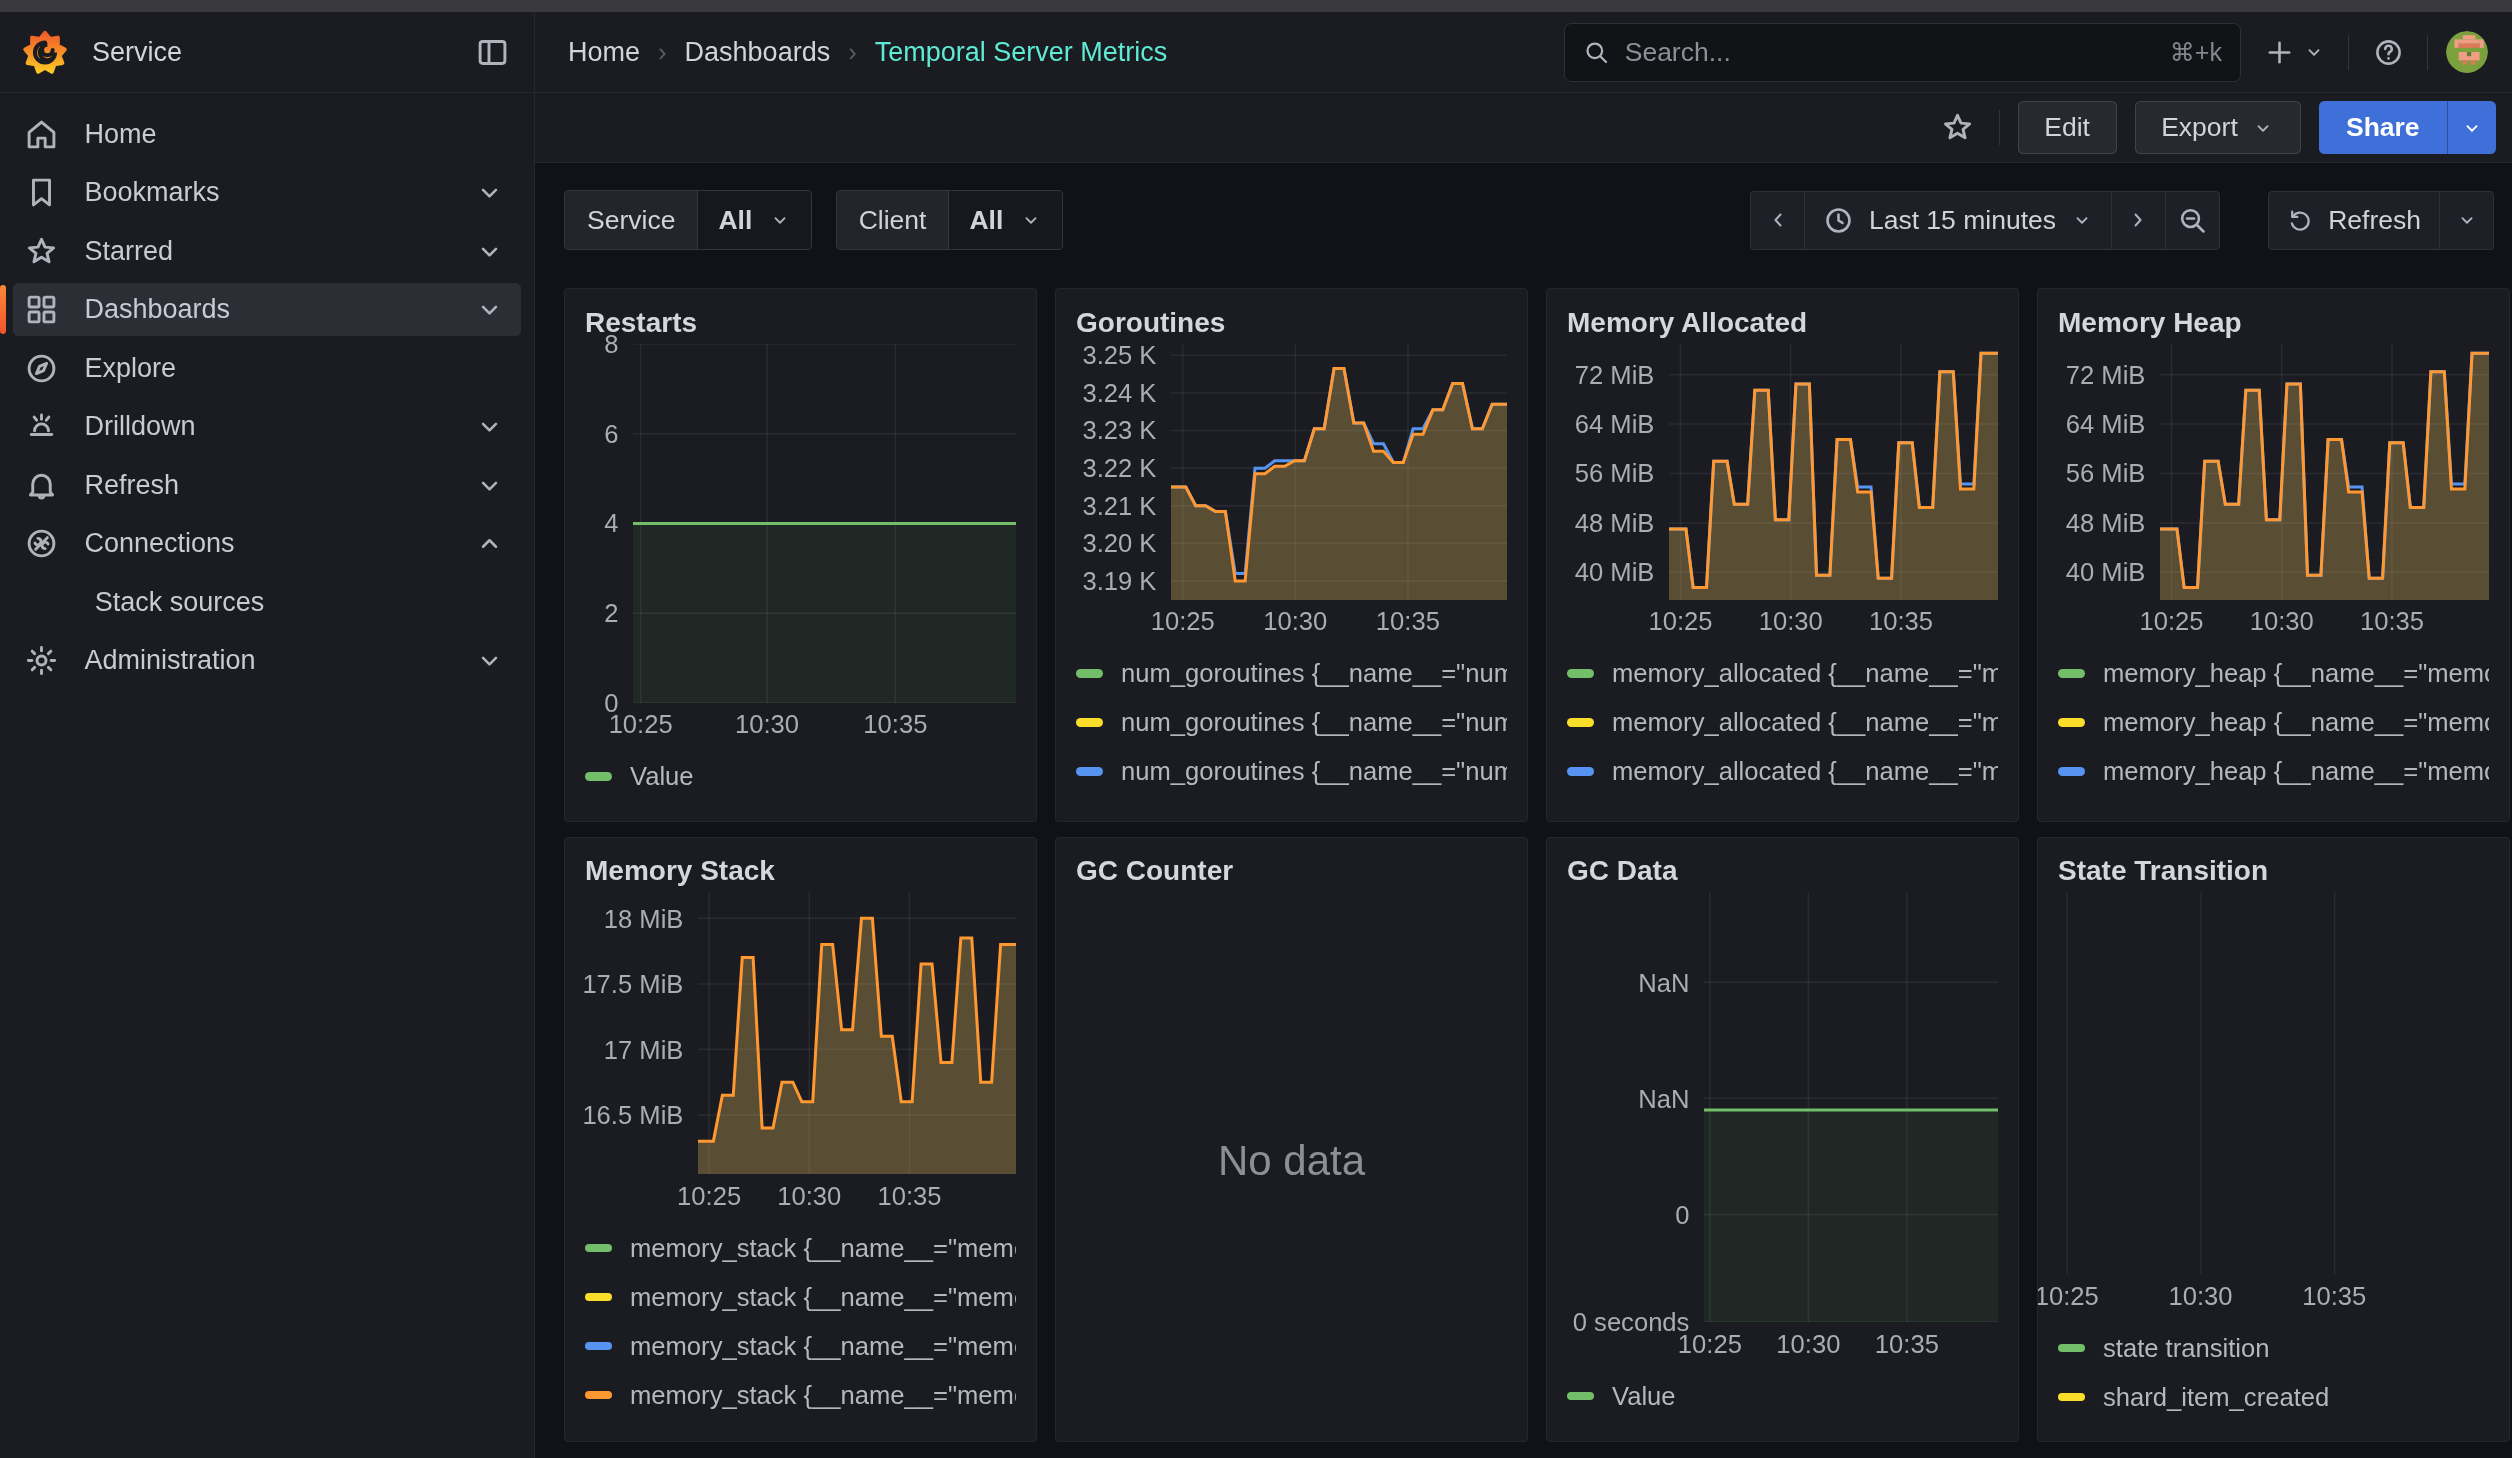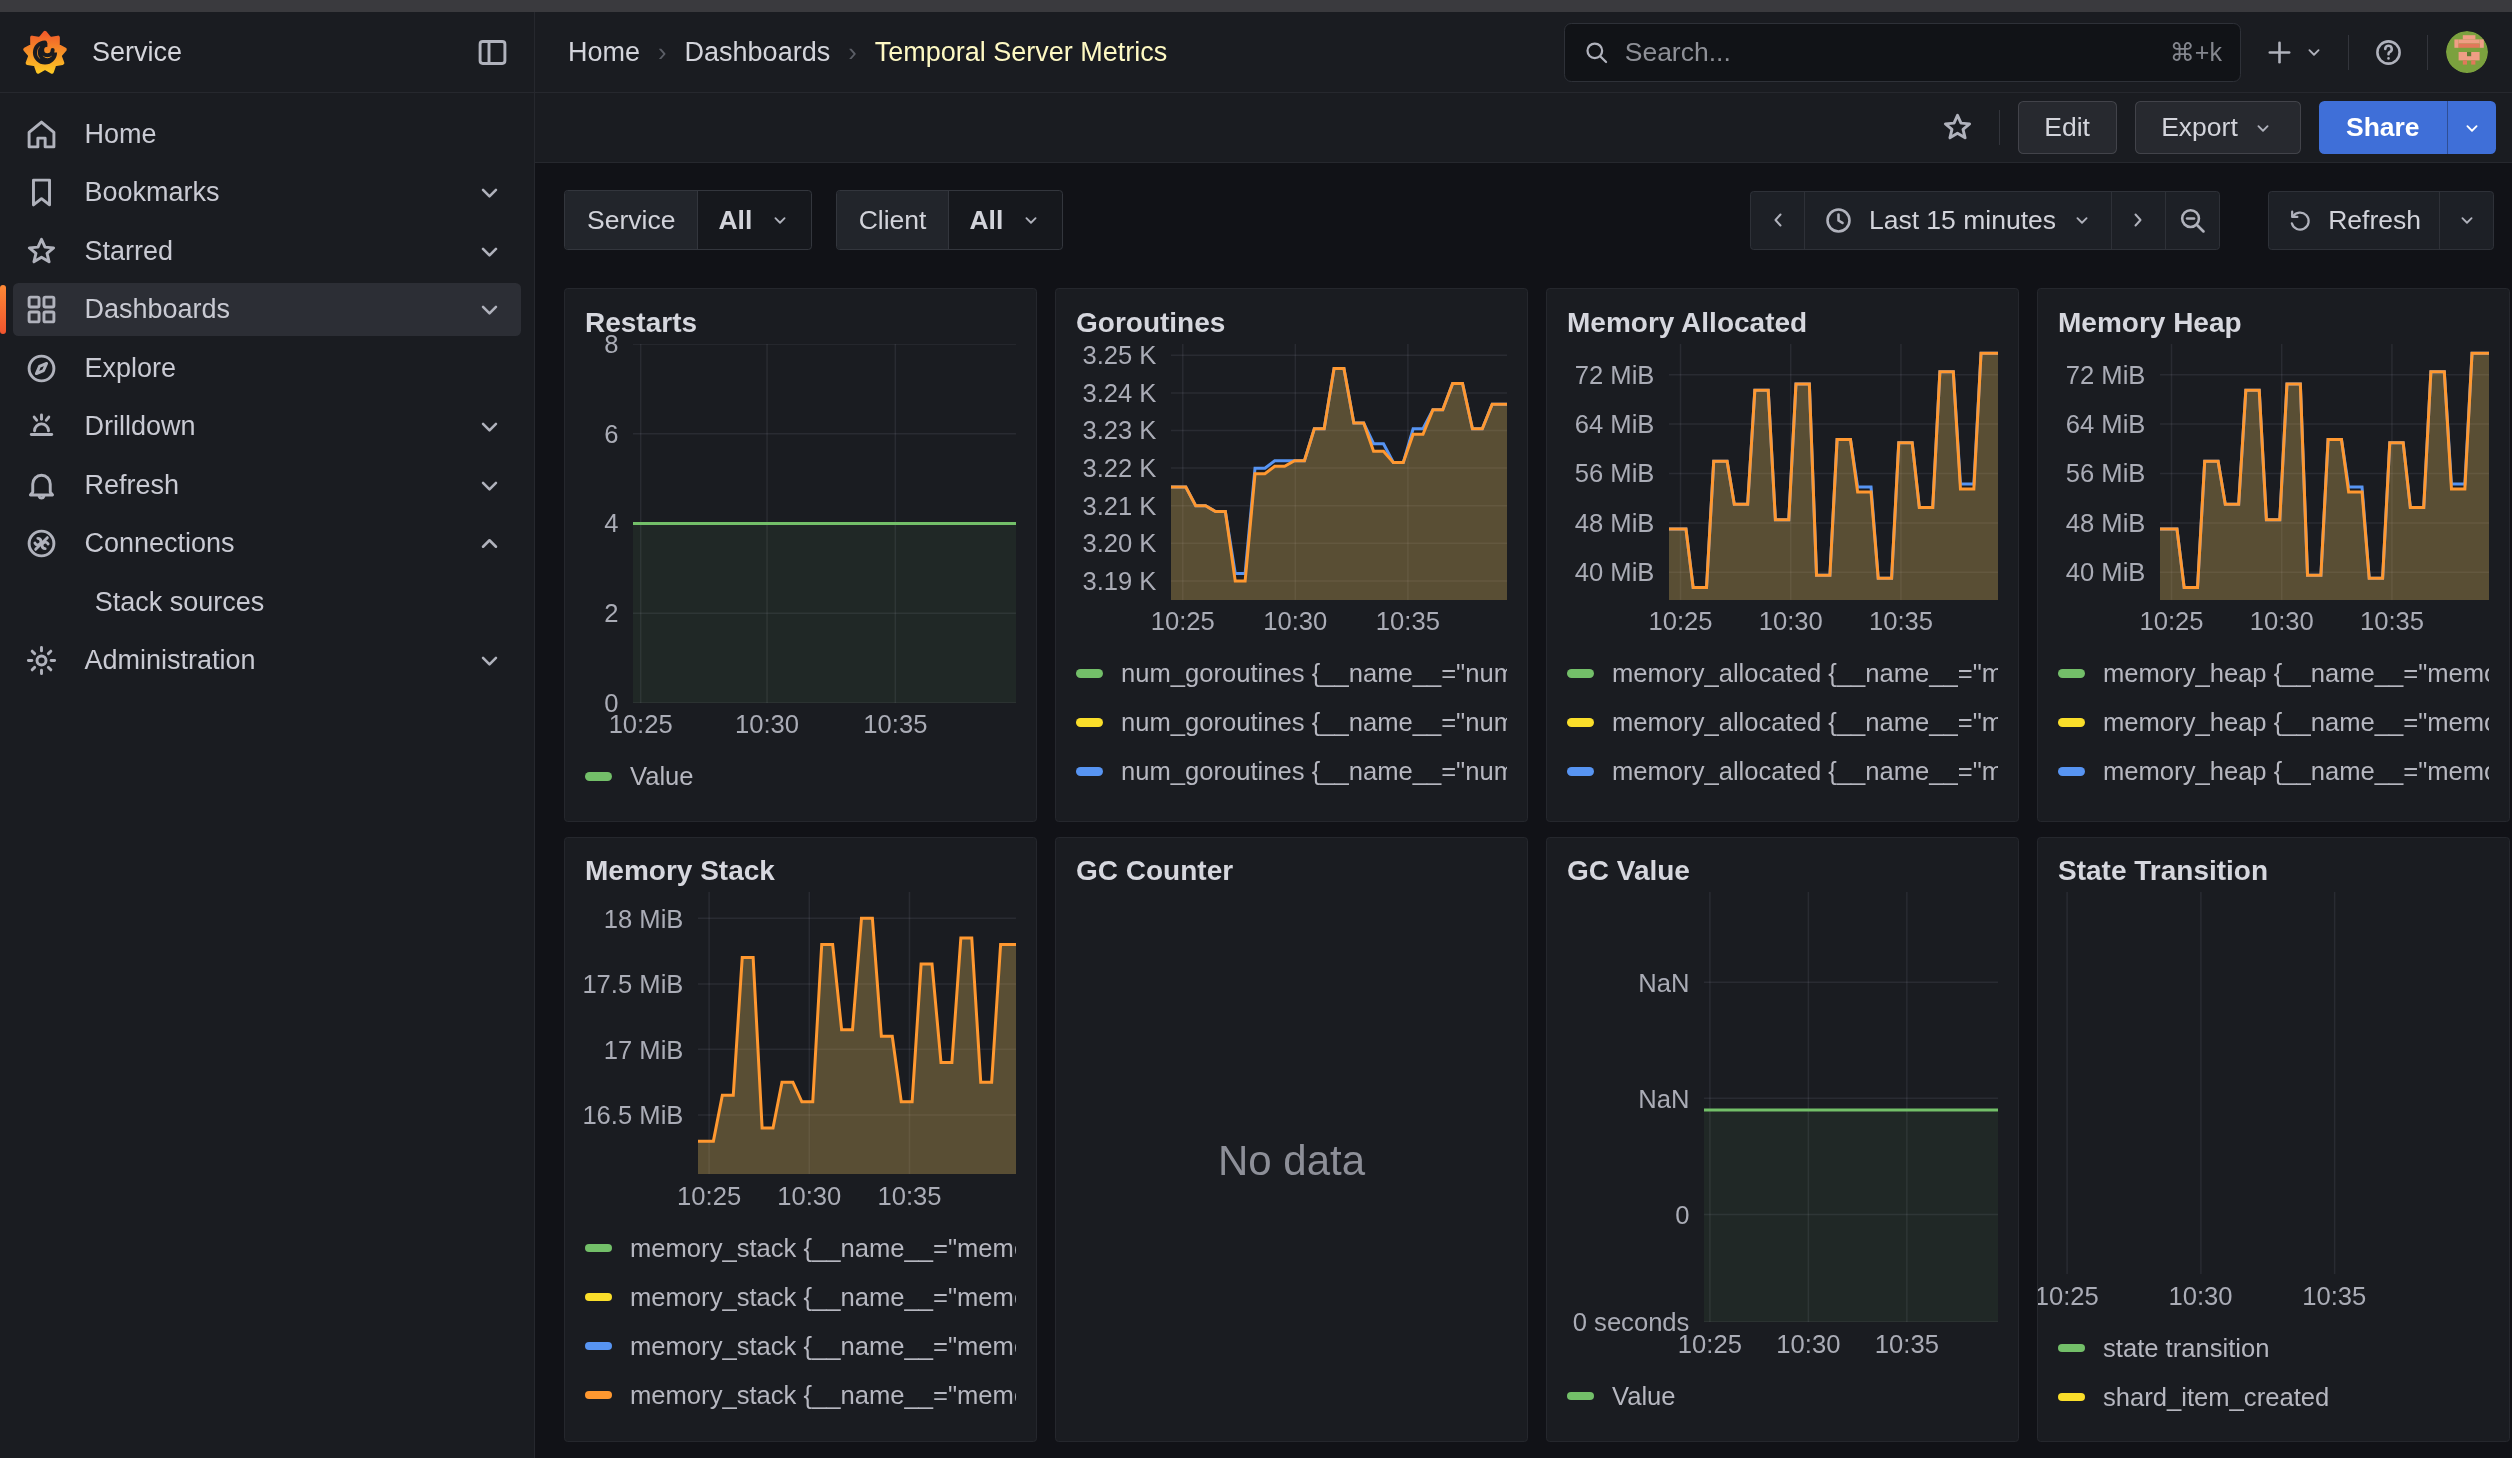--- a/index.html
+++ b/index.html
@@ -35,21 +35,21 @@
   .icon svg{width:100%;height:100%;display:block}
   .i24{width:22px;height:22px}.i26{width:24px;height:24px}
   .i30{width:27px;height:27px}.i34{width:31px;height:31px}.i38{width:35px;height:35px}
 
   
   .main{flex:1;display:flex;flex-direction:column;min-width:0}
   .navbar{height:80px;flex:none;background:#1a1c21;border-bottom:0.9px solid #26282e;
     display:flex;align-items:center;padding:0 24px 0 33px}
   .breadcrumb{display:flex;align-items:center;gap:18px;font-size:27px;white-space:nowrap}
   .crumb{color:#d3d4db;cursor:pointer}
-  .crumb.current{color:#fef9c3;cursor:default}
+  .crumb.current{color:#5eead4;cursor:default}
   .crumb-sep{color:#5b5e66;font-size:25.6px}
   .nav-right{margin-left:auto;display:flex;align-items:center;gap:18px}
   .searchbox{width:639px;height:57px;background:#111317;border:0.9px solid #2e3138;border-radius:7.3px;
     display:flex;align-items:center;padding:0 18px;gap:12.8px}
   .searchbox input{flex:1;background:transparent;border:none;outline:none;color:#c2c3cc;font-size:26.5px;
     font-family:"Liberation Sans",sans-serif}
   .searchbox input::placeholder{color:#8e9097}
   .kbd{color:#85878f;font-size:25px;white-space:nowrap}
   .iconbtn{display:inline-flex;align-items:center;gap:7.3px;cursor:pointer;background:none;border:none;padding:5.5px}
   .vdiv{width:0.9px;height:35px;background:#33353c}
@@ -708,21 +708,21 @@
               </div>
             </div>
           </div>
           <div class="panel">
             <div class="p-title">GC Counter</div>
             <div class="p-body">
               <div class="nodata">No data</div>
             </div>
           </div>
           <div class="panel">
-            <div class="p-title">GC Value</div>
+            <div class="p-title">GC Data</div>
             <div class="p-body">
               <div class="c-row">
                 <div class="ylabels" style="width:137px">
                   <span class="ylab" style="top:21%">NaN</span>
                   <span class="ylab" style="top:48%">NaN</span>
                   <span class="ylab" style="top:75%">0</span>
                   <span class="ylab" style="top:100%">0 seconds</span>
                 </div>
                 <div class="plot">
                   <svg viewBox="0 0 1000 400" preserveAspectRatio="none">

